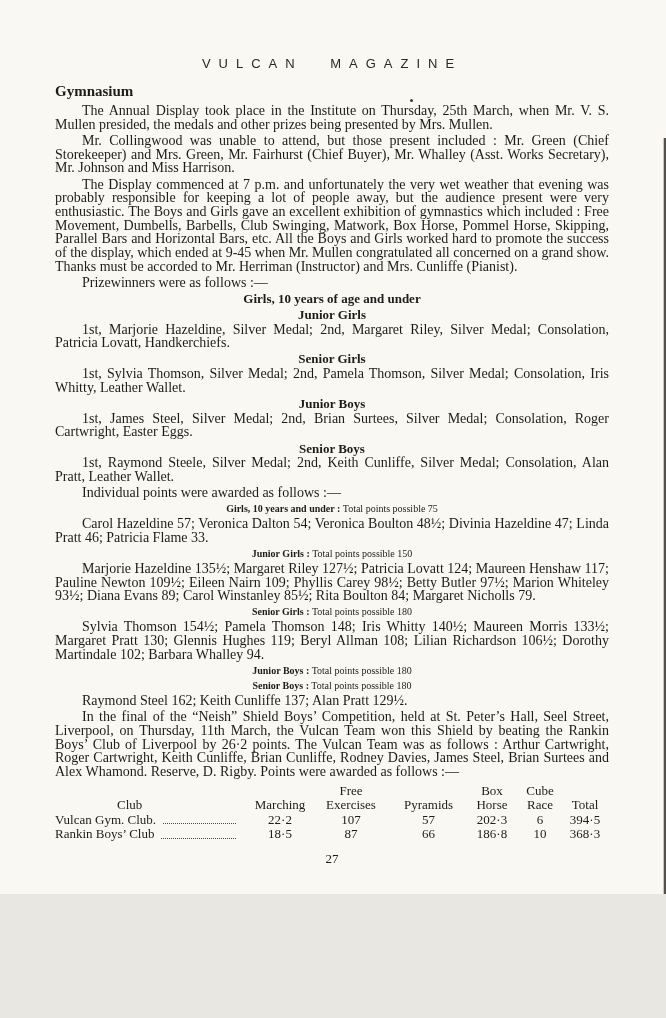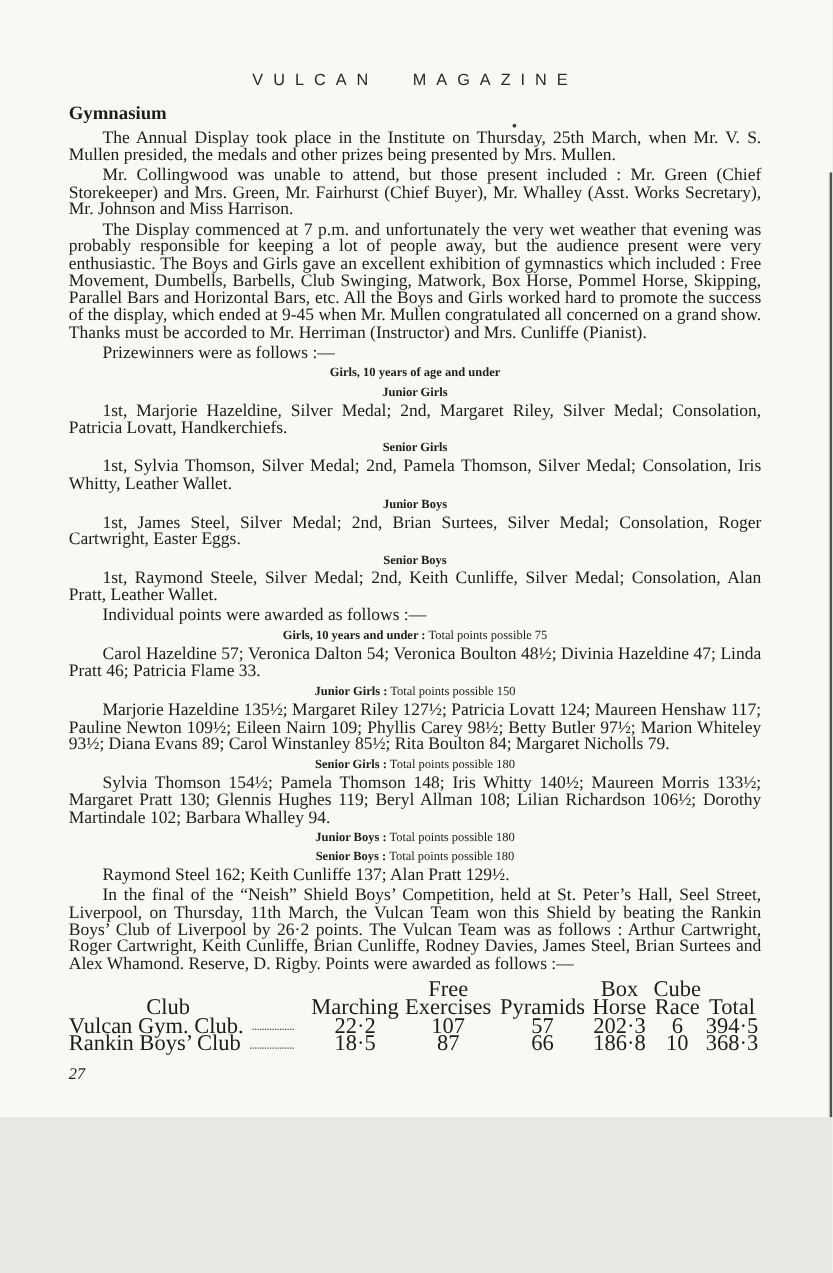--- a/index.html
+++ b/index.html
@@ -33,59 +33,58 @@
   p.body {
     margin:0 0 2.5px 0;
     font-size:14px;
     line-height:13.7px;
     text-indent:27px;
     text-align:justify;
   }
   .sec {
     margin:2px 0 1px 0;
     text-align:center;
-    font-size:10px;
+    font-size:13px;
     line-height:13.7px;
     font-weight:bold;
   }
   .sec2 {
     margin:2px 0 1px 0;
     text-align:center;
     font-size:10px;
     line-height:13.7px;
   }
   .sec2 .b { font-weight:bold; }
   table.points-table {
     width:100%;
     border-collapse:collapse;
     margin-top:5px;
-    font-size:18px;
+    font-size:13px;
   }
   table.points-table th, table.points-table td {
     font-weight:normal;
     padding:0;
     text-align:center;
     line-height:14.5px;
     white-space:nowrap;
   }
   table.points-table th.club-h { text-align:left; padding-left:62px; }
   table.points-table td.club-cell { text-align:left; }
   .club-flex { display:flex; align-items:flex-end; padding-right:8px; }
   .club-name { white-space:nowrap; }
   .leader {
     flex:1;
     border-bottom:1.5px dotted #4a4844;
     margin:0 6px 3px 7px;
     min-width:30px;
   }
   .page-number {
-    text-align:left;
+    text-align:center;
     font-size:13px;
     margin-top:9px;
-    font-style:italic;
   }
   .ink-dot {
     position:absolute;
     left:410px; top:99px;
     width:3px; height:3px;
     background:#3c3a36;
     border-radius:50%;
   }
   .scan-edge {
     position:absolute;

